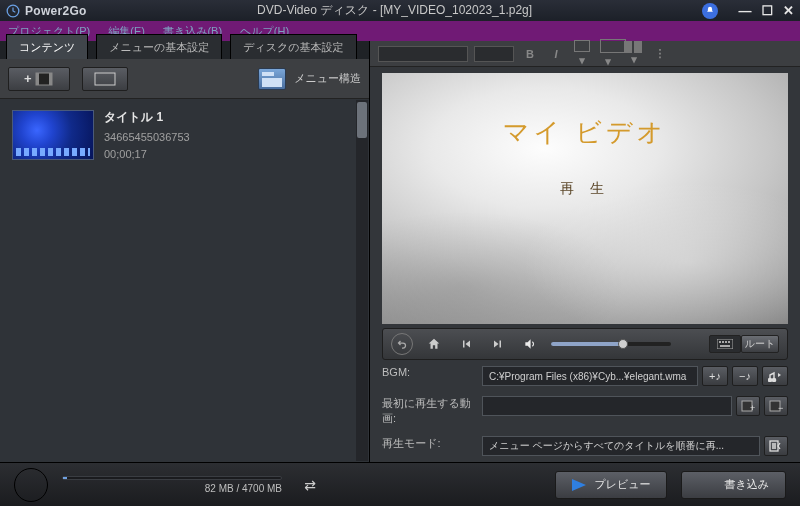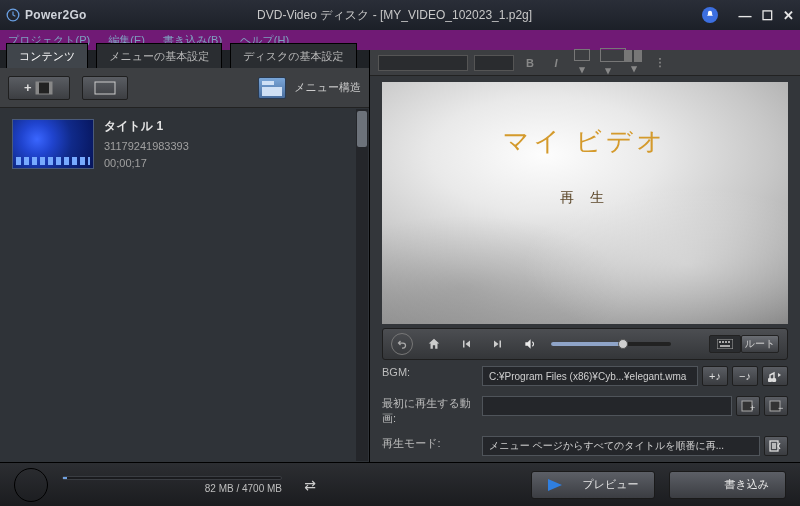--- a/index.html
+++ b/index.html
@@ -1,18 +1,18 @@
 <!DOCTYPE html>
 <html><head>
 <meta charset="utf-8">
 <style>
 *{box-sizing:border-box;margin:0;padding:0;font-family:"Meiryo UI","Segoe UI",sans-serif;user-select:none}
 html,body{width:800px;height:506px;overflow:hidden;background:#1a1a1a;color:#ccc;font-size:11px}
 .win{display:flex;flex-direction:column;height:100%}
-.titlebar{height:30px;background:linear-gradient(#2a2e38,#1c2028);display:flex;align-items:center;padding:0 6px;color:#cfd3da;font-size:12px}
+.titlebar{height:21px;background:linear-gradient(#2a2e38,#1c2028);display:flex;align-items:center;padding:0 6px;color:#cfd3da;font-size:12px}
 .logo{display:flex;align-items:center;gap:5px;font-weight:600;letter-spacing:.3px}
 .logo svg{width:14px;height:14px}
 .doctitle{flex:1;text-align:center;font-size:12px;color:#c8c8c8}
 .winbtns{display:flex;align-items:center;gap:10px;font-size:13px}
 .bell{width:16px;height:16px;border-radius:50%;background:#3c6fe0;display:flex;align-items:center;justify-content:center;margin-right:10px}
 .bell svg{width:10px;height:10px;fill:#fff}
 .winctl{cursor:pointer;color:#e6e6e6;font-weight:bold}
 .menubar{height:20px;background:#701a75;display:flex;align-items:center;padding:0 8px;gap:18px;font-size:11px;color:#7fa0c0}
 .menubar span{cursor:pointer}
 .body{flex:1;display:flex;min-height:0}
@@ -66,21 +66,21 @@
 .pbtn{width:26px;height:20px;background:linear-gradient(#5a5d63,#3a3c40);border:1px solid #1f1f1f;border-radius:2px;display:flex;align-items:center;justify-content:center;cursor:pointer;font-size:11px;color:#ddd}
 .pbtn.wide{width:24px}
 .bottom{height:44px;background:linear-gradient(#2c2e32,#1b1c1f);display:flex;align-items:center;padding:0 14px;gap:14px;border-top:1px solid #000}
 .disc{width:34px;height:34px;border-radius:50%;background:radial-gradient(circle,#eee 0 14%,#777 14% 18%,#2a2a2a 18% 22%,conic-gradient(#8a8ea0,#d4d7e0,#808496,#cfd2dd,#8a8ea0) 22% 100%);border:1px solid #000}
 .cap{width:220px;display:flex;flex-direction:column;gap:3px}
 .capbar{height:4px;background:#1a1b1e;border:1px solid #3a3d42;border-radius:2px;position:relative}
 .capbar .f{position:absolute;left:0;top:0;bottom:0;width:2%;background:#6fa0e0}
 .captxt{font-size:10px;color:#bfbfbf;text-align:right}
 .swap{width:28px;height:20px;color:#ccc;display:flex;align-items:center;justify-content:center;font-size:14px;cursor:pointer}
 .bspacer{flex:1}
-.bigbtn{height:28px;padding:0 16px;display:flex;align-items:center;gap:20px;background:linear-gradient(#5c5f66,#3b3d42);border:1px solid #1a1a1a;border-radius:3px;cursor:pointer;color:#e6e6e6;font-size:11px}
+.bigbtn{height:28px;padding:0 16px;display:flex;align-items:center;gap:8px;background:linear-gradient(#5c5f66,#3b3d42);border:1px solid #1a1a1a;border-radius:3px;cursor:pointer;color:#e6e6e6;font-size:11px}
 .bigbtn .tri{width:0;height:0;border-top:6px solid transparent;border-bottom:6px solid transparent;border-left:14px solid #2f7fe0}
 .bigbtn .dsm{width:18px;height:18px;border-radius:50%;background:radial-gradient(circle,#ffe9a0 0 18%,#7d6a3a 18% 24%,conic-gradient(#d0c290,#efe6c0,#bfae78,#e9ddb0,#d0c290) 24% 100%)}
 svg{display:block}
 </style>
 </head>
 <body>
 
 <div class="win">
   <div class="titlebar">
     <div class="logo">
@@ -135,21 +135,21 @@
         <div class="menustruct">
           <span class="ico"></span>
           <span>メニュー構造</span>
         </div>
       </div>
       <div class="clips">
         <div class="clip">
           <div class="thumb"></div>
           <div class="clipmeta">
             <div class="cliptitle">タイトル 1</div>
-            <div class="clipsub">31179241983393</div>
+            <div class="clipsub">34665455036753</div>
             <div class="clipsub">00;00;17</div>
           </div>
         </div>
         <div class="clipsbar">
             <div class="th"></div>
           </div>
       </div>
     </div>
 
     <div class="right">

